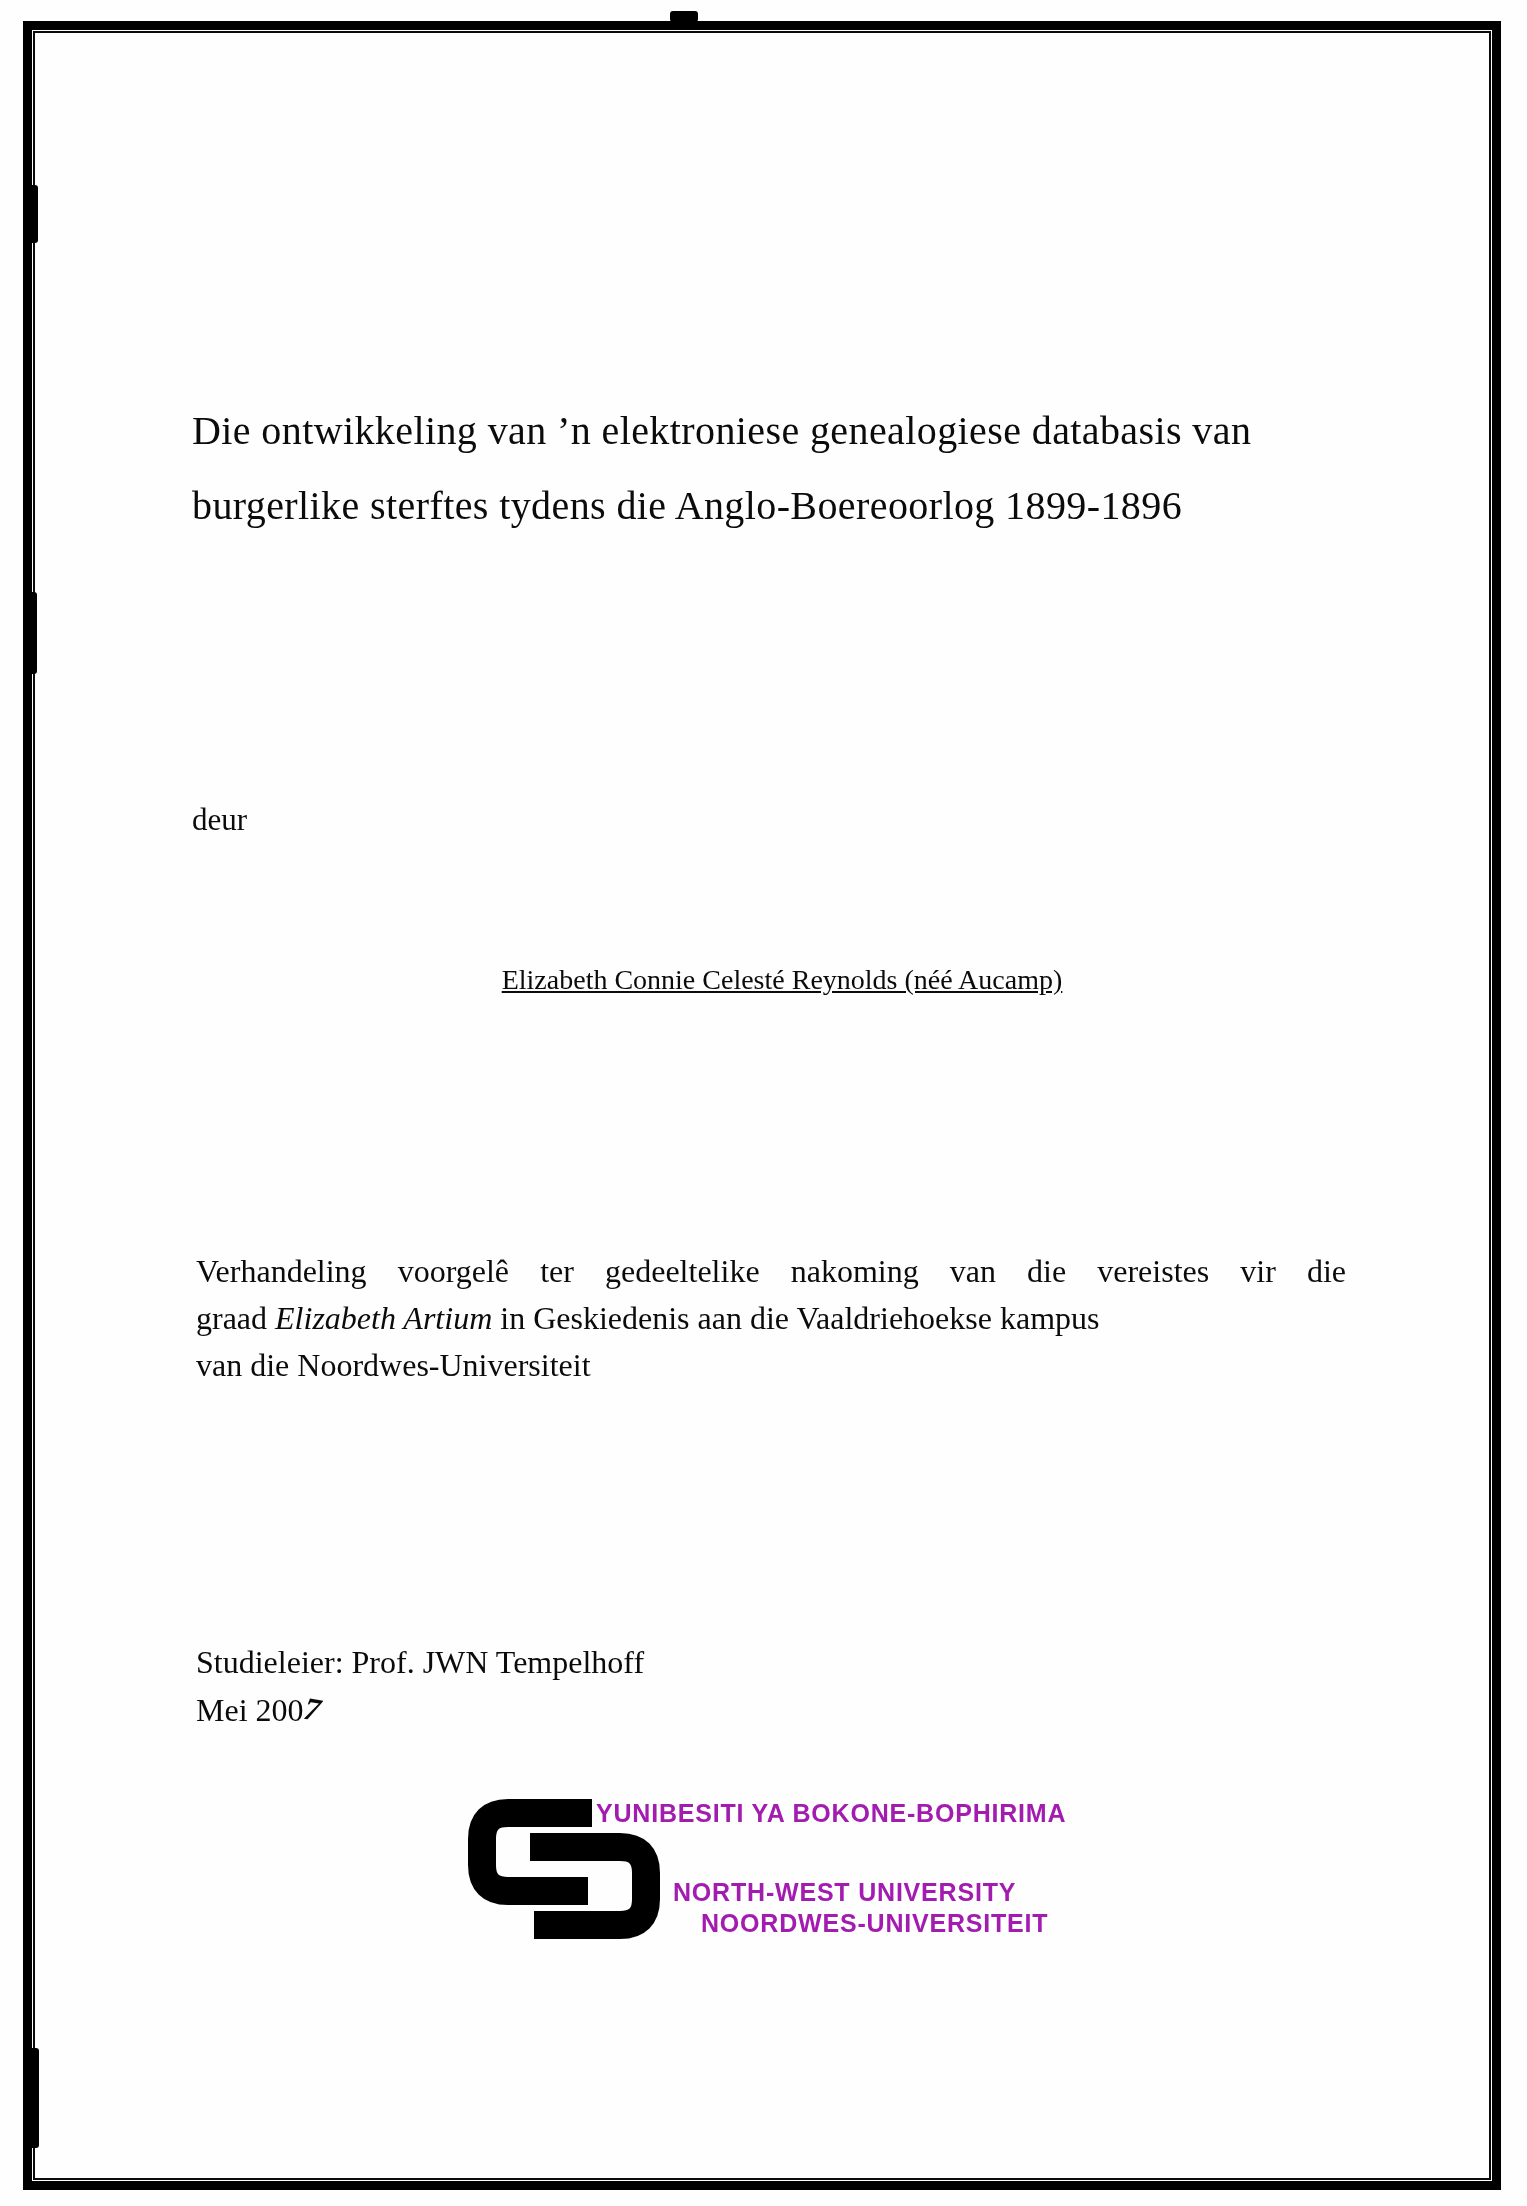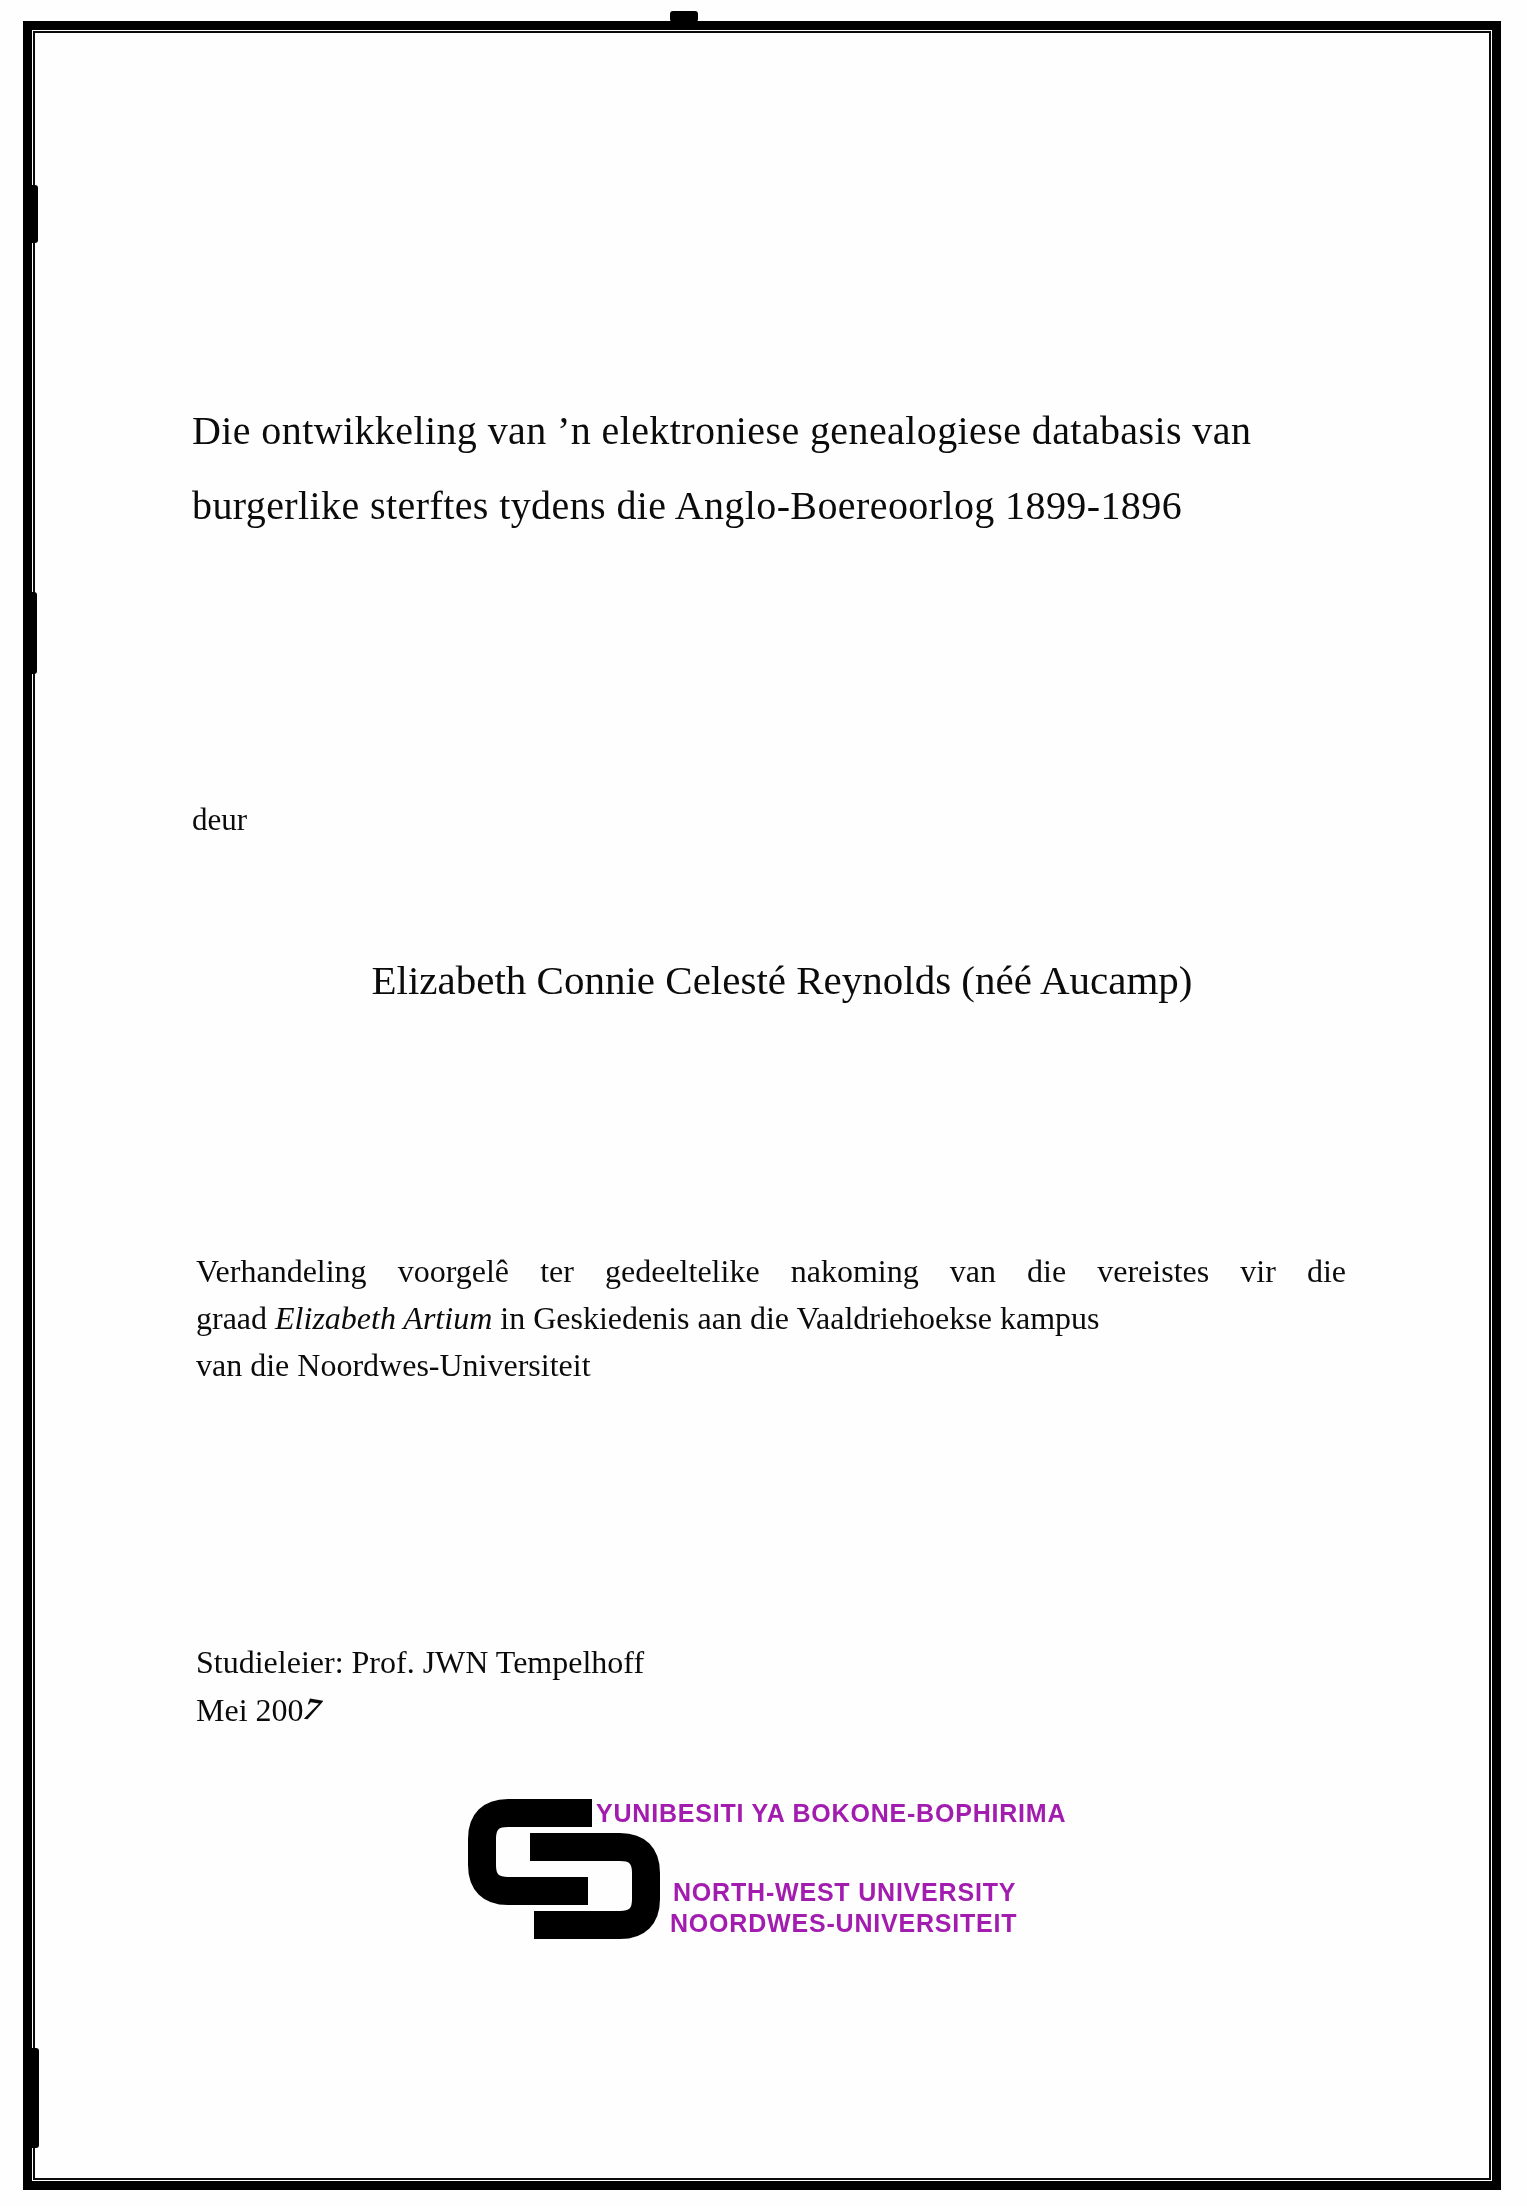--- a/index.html
+++ b/index.html
@@ -25,22 +25,23 @@
     position:absolute;left:192px;top:393px;width:1150px;
     font-size:40px;line-height:75px;
     letter-spacing:0.4px;white-space:nowrap;
   }
   .byline{
     position:absolute;left:192px;top:800px;width:1170px;
     text-align:left;font-size:31px;line-height:40px;
   }
   .author-line{
     position:absolute;left:192px;top:955px;width:1180px;
-    text-align:center;font-size:41px;line-height:50px;
+    text-align:center;font-size:28px;line-height:50px;
     white-space:nowrap;
+    text-decoration:underline;
   }
   .submission{
     position:absolute;left:196px;top:1222px;width:1150px;
     font-size:32px;line-height:47px;
   }
   .submission .just{
     text-align:justify;text-align-last:justify;margin-top:26px;
   }
   .submission .ital{font-style:italic;}
   .supervisor-block{
@@ -57,21 +58,21 @@
     position:absolute;left:468px;top:1797px;width:640px;height:150px;
   }
   .logo-mark{position:absolute;left:0;top:2px;}
   .logo-text{
     position:absolute;left:128px;top:1px;
     font-family:"Liberation Sans", sans-serif;
     font-weight:700;font-size:25px;line-height:31px;
     letter-spacing:0.8px;color:#a21caf;white-space:nowrap;
   }
   .logo-text .l2{margin-left:77px;margin-top:48px;}
-  .logo-text .l3{margin-left:74px;}
+  .logo-text .l3{margin-left:105px;}
 </style>
 </head>
 <body>
 
 <div class="page">
 
   <div class="frame-outer">
     <div class="frame-inner"></div>
   </div>
 

